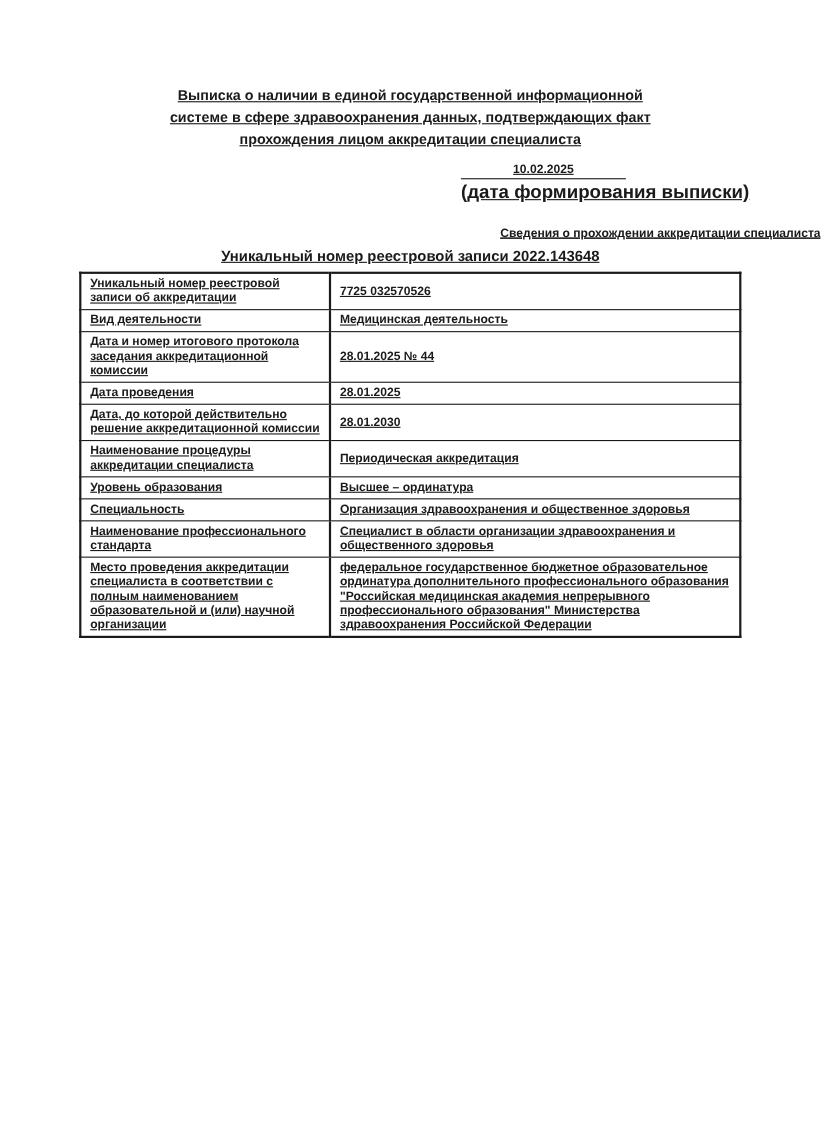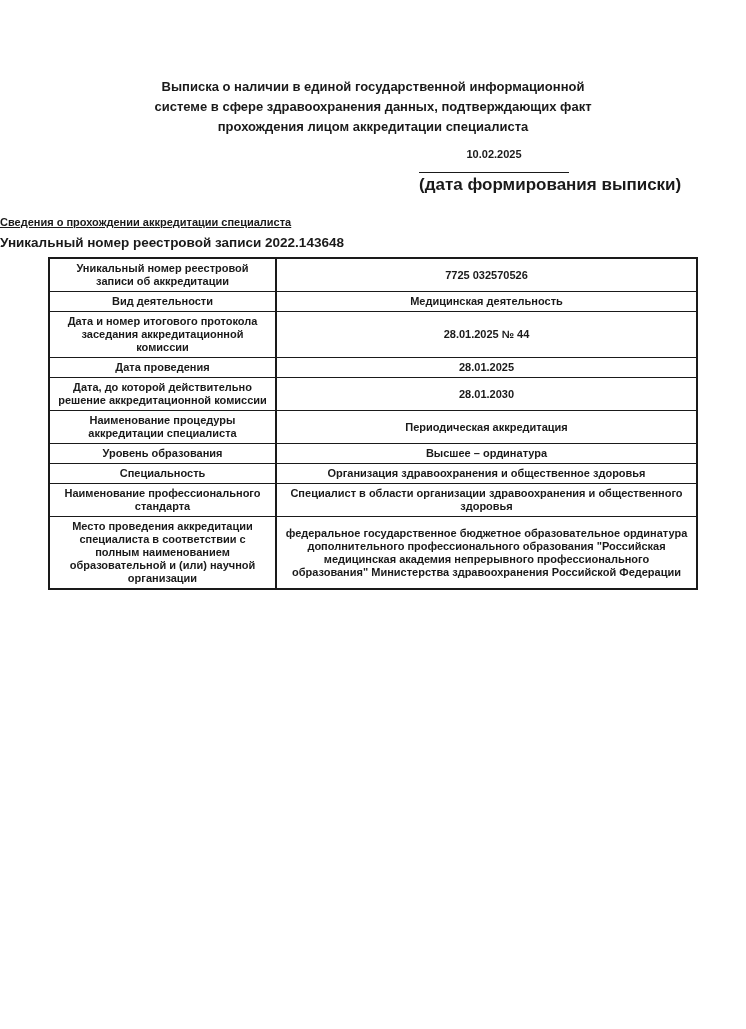--- a/index.html
+++ b/index.html
@@ -14,64 +14,65 @@
     font-family: "Liberation Sans", sans-serif;
     font-weight: bold;
     color: #1a1a1a;
     position: relative;
   }
   .page {
     width: 746px;
     height: 1029px;
     padding-top: 77px;
     overflow: hidden;
+    text-decoration: underline;
   }
   .title {
     text-align: center;
     font-size: 13px;
     line-height: 20px;
   }
   .date-block {
     margin: 11px 0 0 419px;
     width: 150px;
     text-align: center;
   }
   .date-value {
     font-size: 11px;
-    padding-bottom: 12px;
+    padding-bottom: 2px;
     border-bottom: 1.5px solid #1a1a1a;
   }
   .date-caption {
     font-size: 17px;
     padding-top: 2px;
     white-space: nowrap;
   }
   .intro {
     margin-top: 17px;
     text-align: center;
     font-size: 11px;
     line-height: 15px;
   }
   .section-heading {
     margin-top: 21px;
-    text-align: left;
+    text-align: right;
     font-size: 11px;
     text-decoration: underline;
   }
   .registry-heading {
     margin-top: 7px;
+    text-align: center;
     font-size: 13.5px;
   }
   table.info-table {
     margin: 7px auto 0 auto;
-    width: 650px;
+    width: 602px;
     border-collapse: collapse;
     border: 2px solid #1a1a1a;
     table-layout: fixed;
-    text-align: center;
   }
   table.info-table td {
     border: 1px solid #1a1a1a;
     padding: 3px 8px;
     font-size: 11px;
     line-height: 13px;
     font-weight: bold;
     vertical-align: middle;
     word-wrap: break-word;
   }

